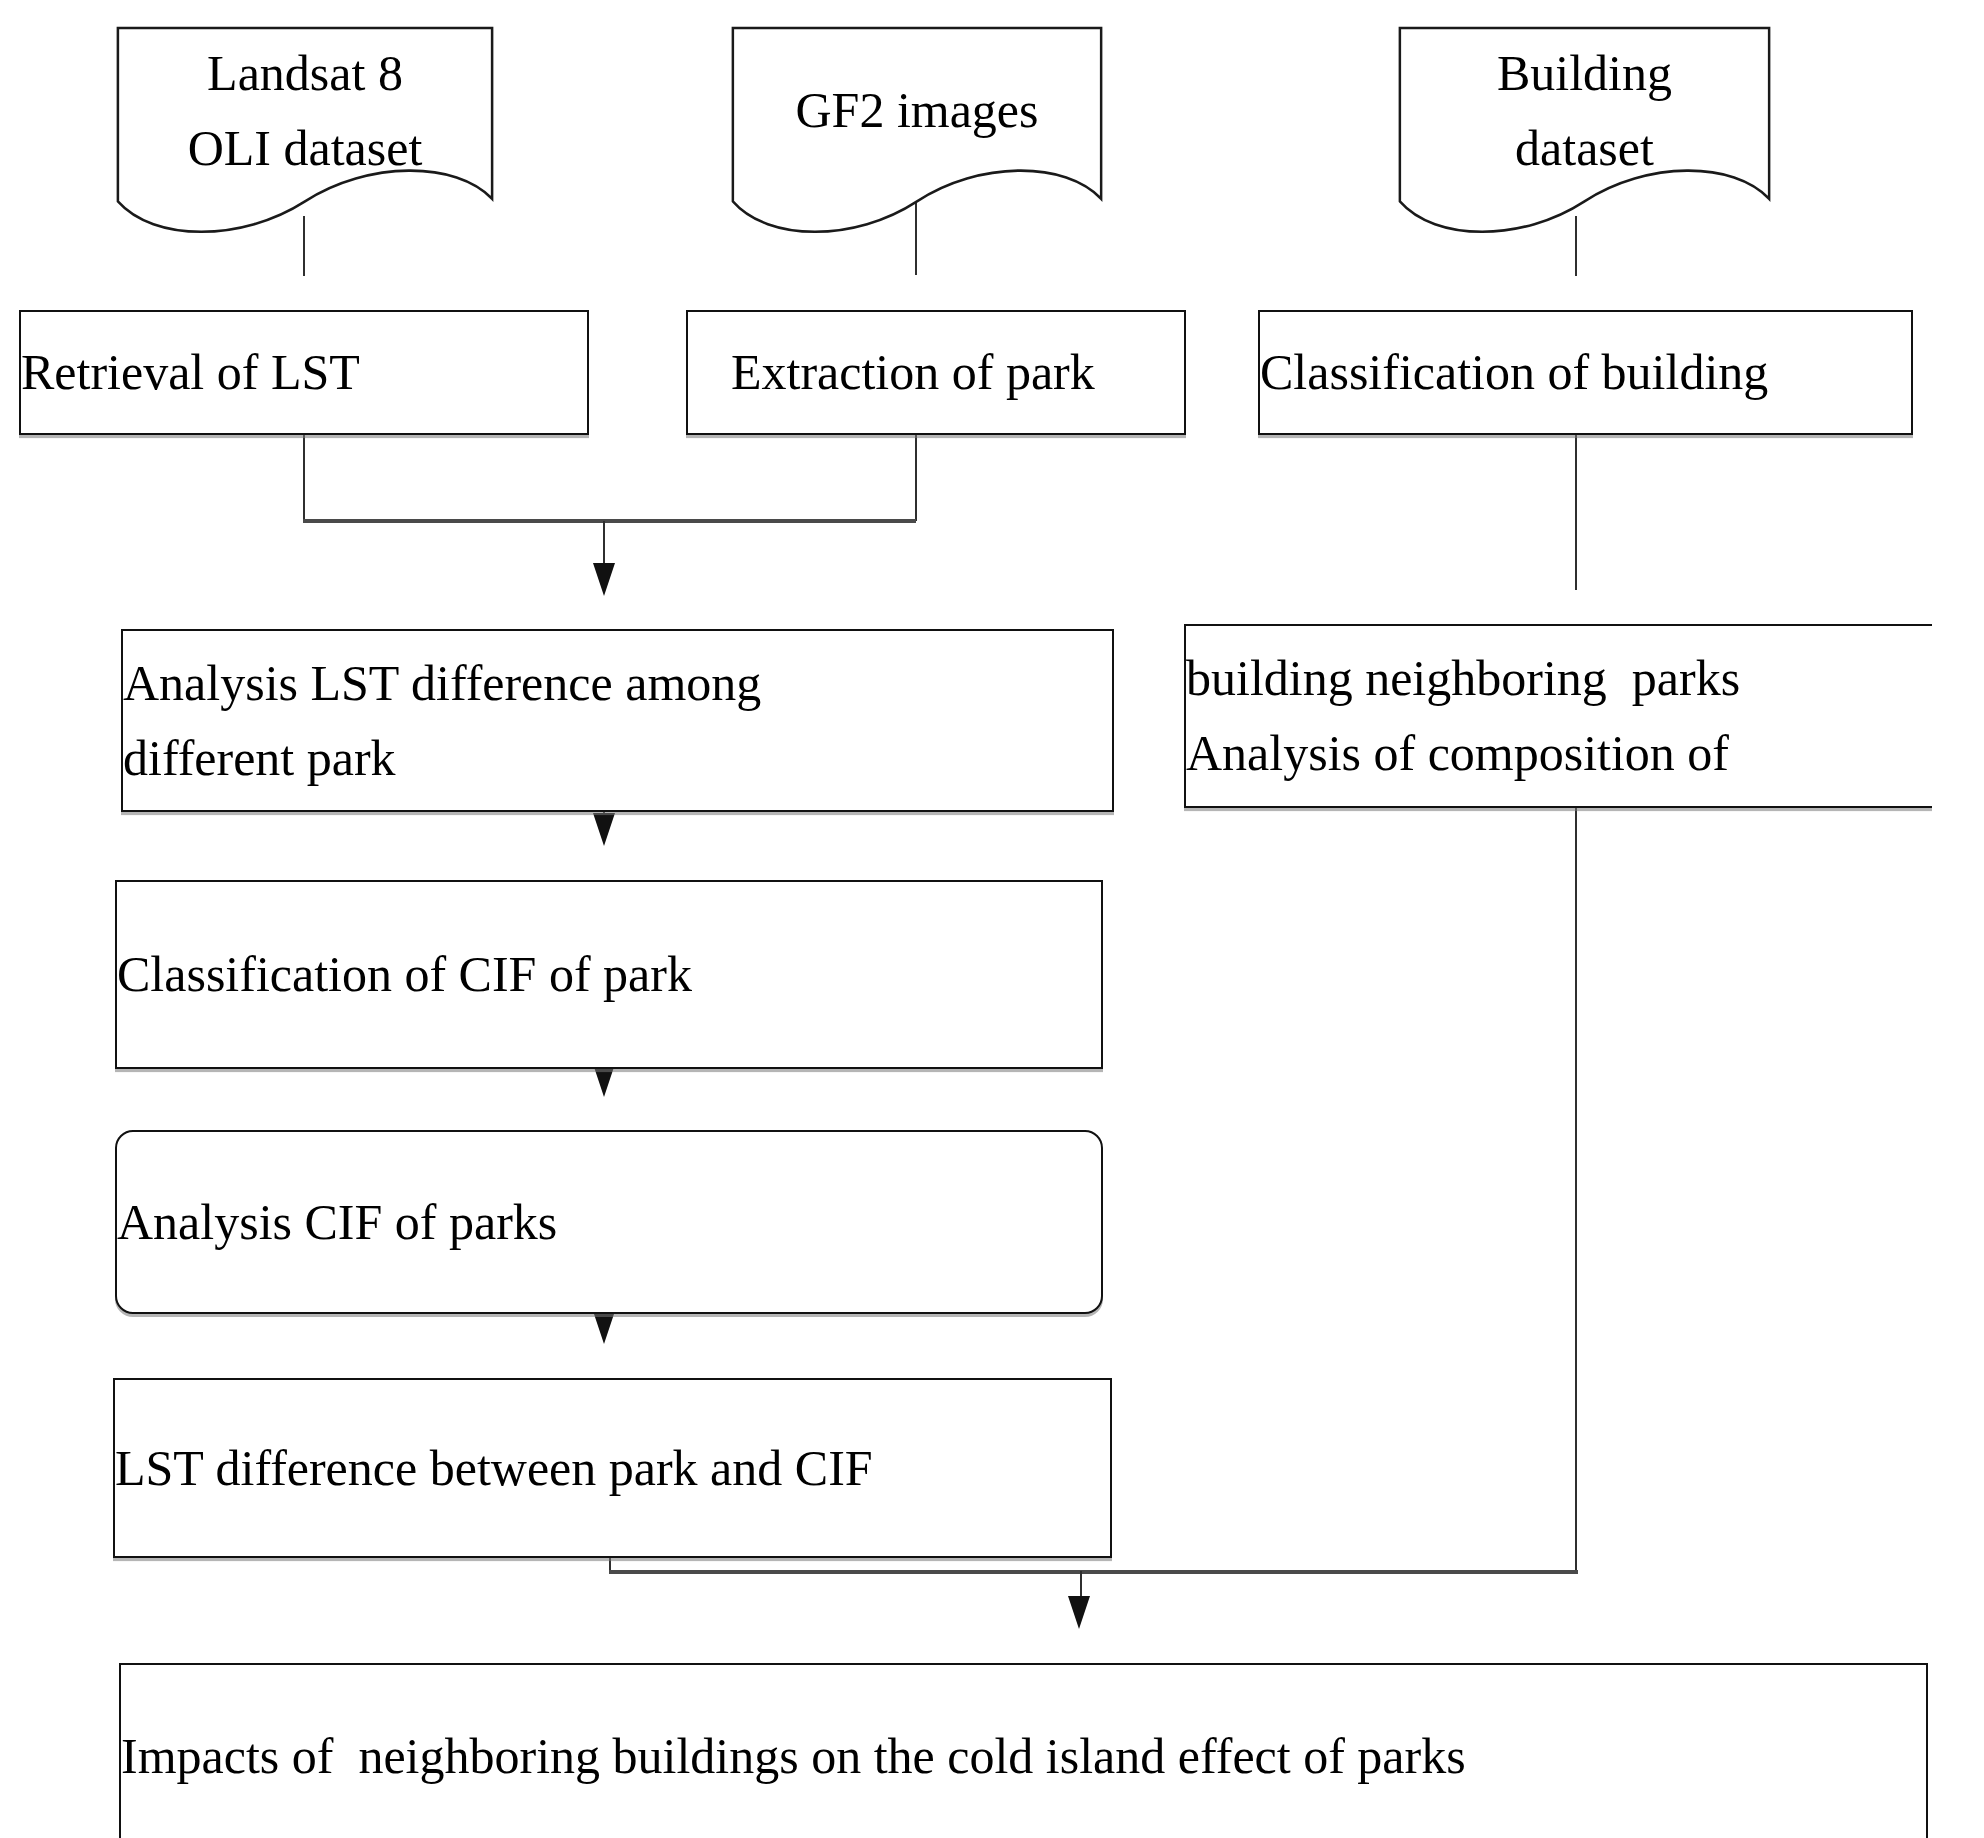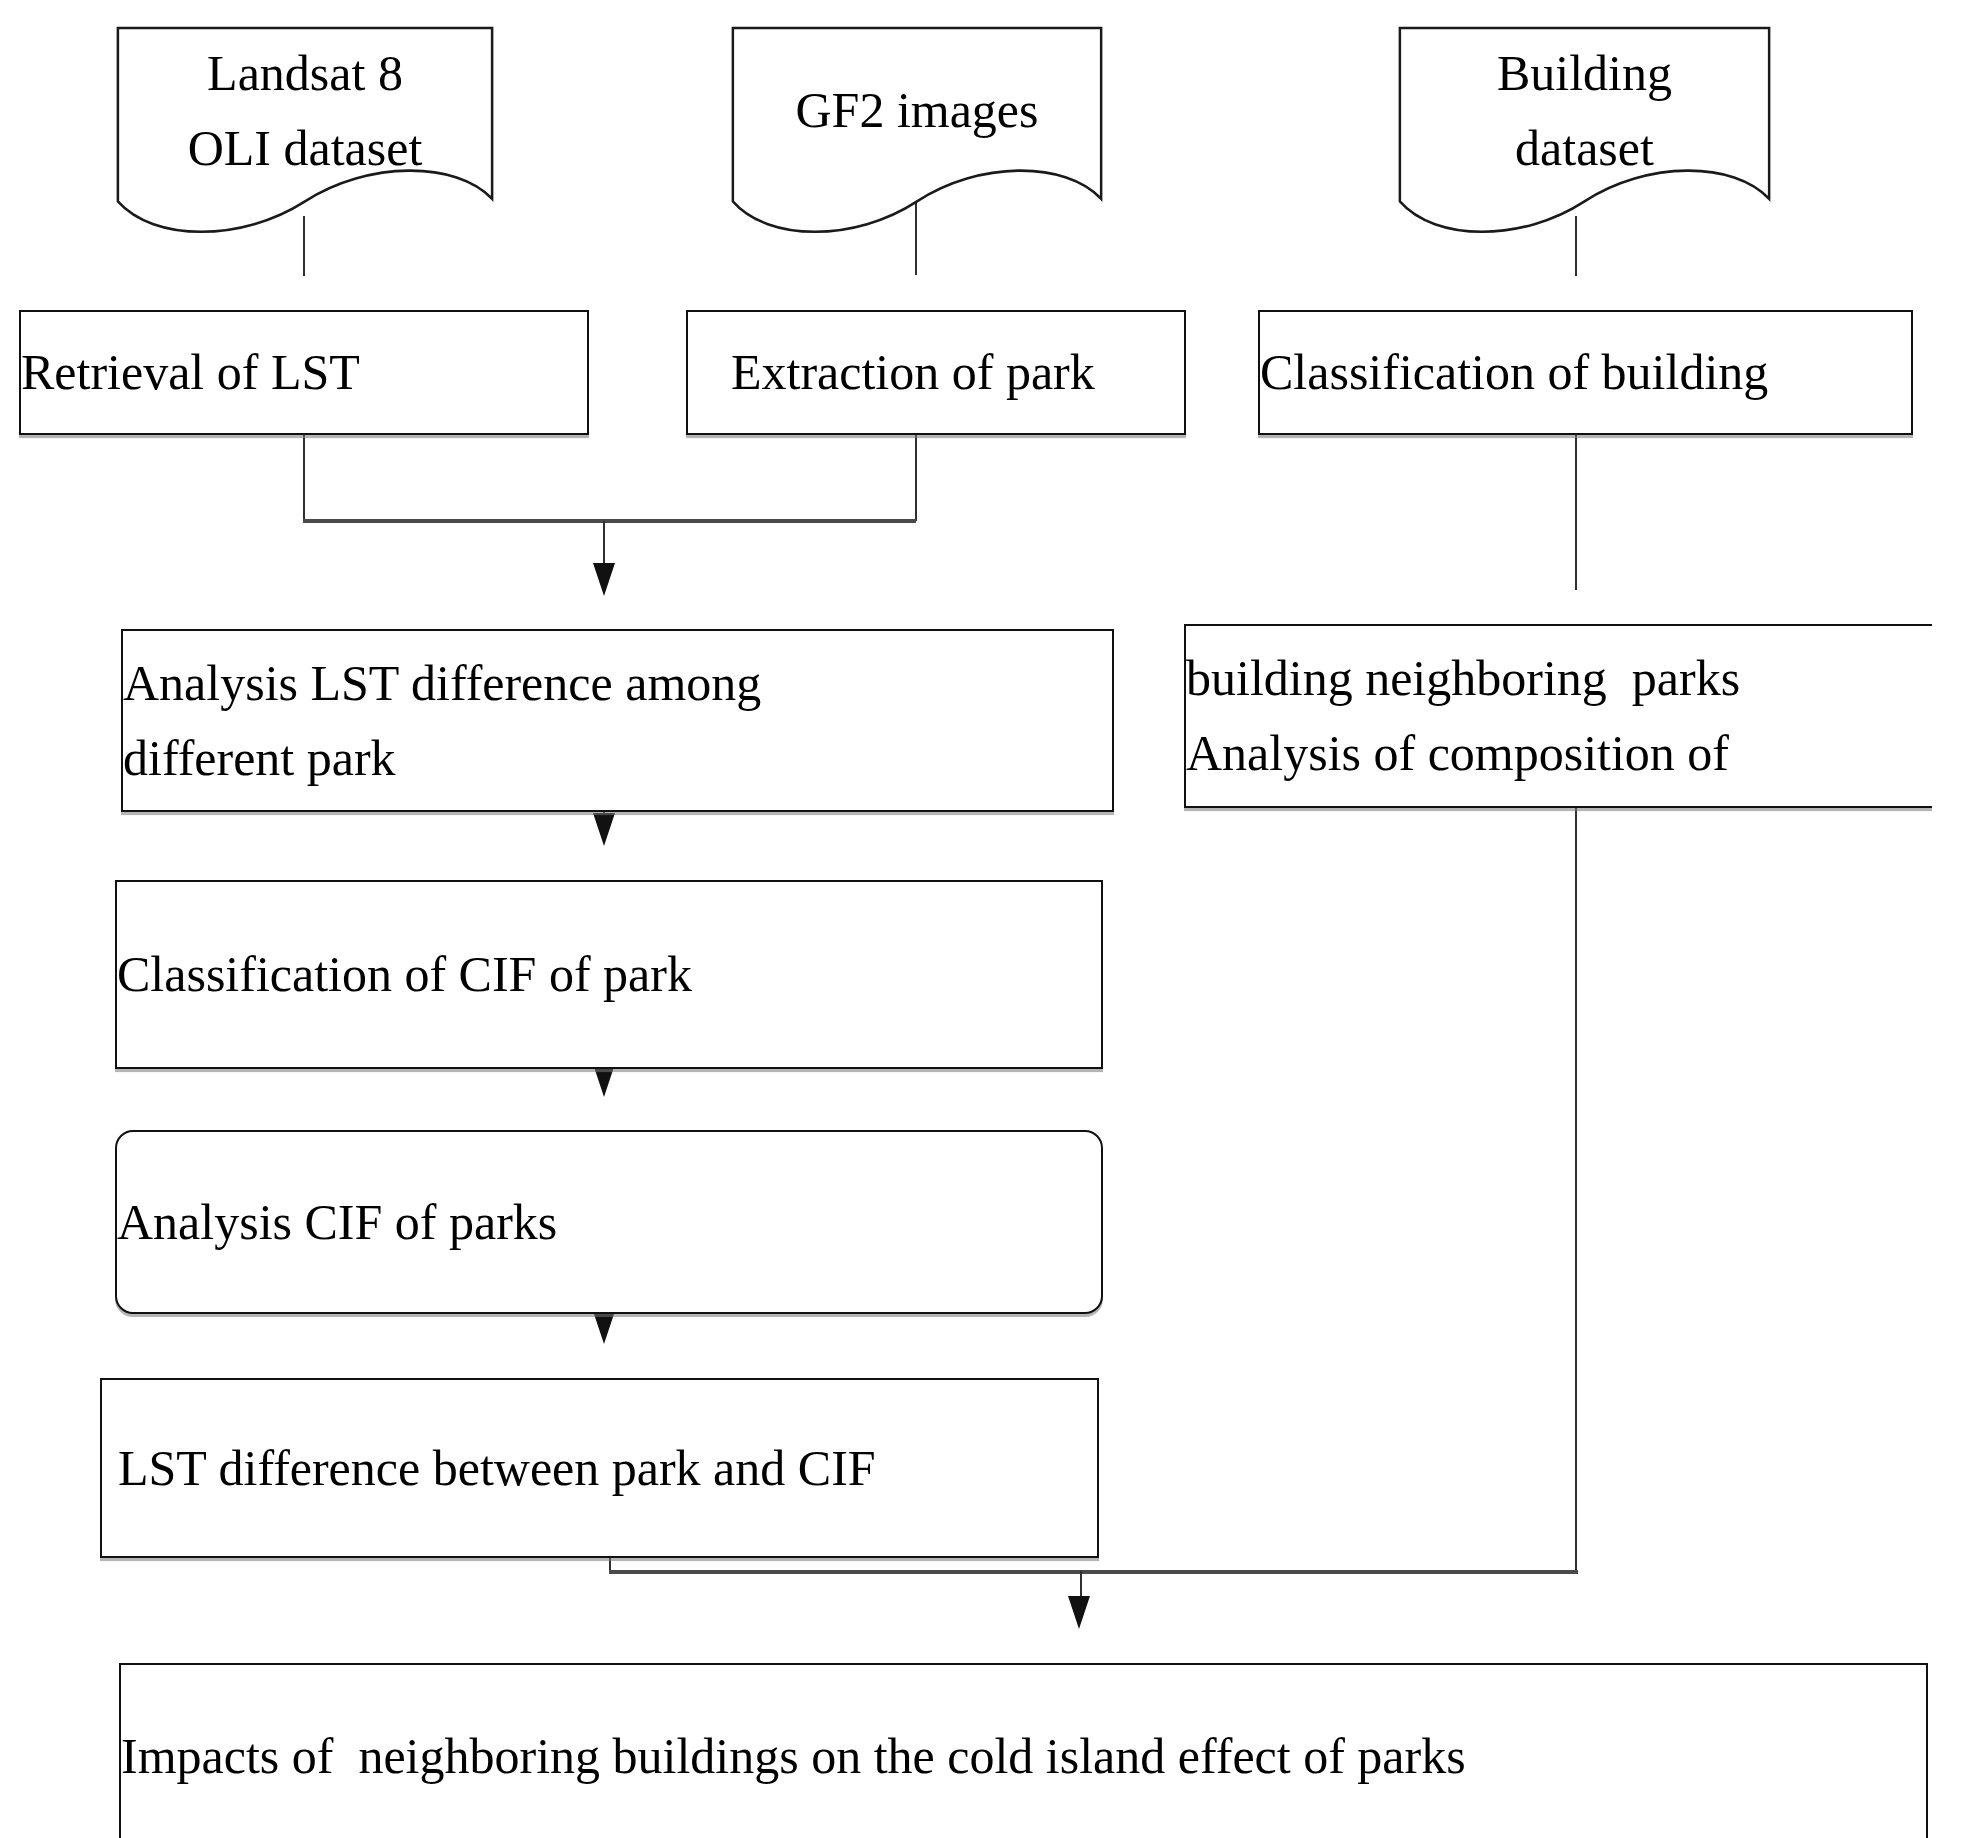--- a/index.html
+++ b/index.html
@@ -157,21 +157,21 @@
   </div>
 
   <div class="box" style="left:115px; top:846px; width:988px; height:189px;">
     <div class="tline">Classification of CIF of park</div>
   </div>
 
   <div class="box" style="left:115px; top:1096px; width:988px; height:184px;border-radius:18px;">
     <div class="tline">Analysis CIF of parks</div>
   </div>
 
-  <div class="box" style="left:100px; top:1344px; width:999px; height:180px;padding-left:16px;">
+  <div class="box" style="left:113px; top:1344px; width:999px; height:180px;">
     <div class="tline">LST difference between park and CIF</div>
   </div>
 
   <div class="box" style="left:119px; top:1629px; width:1809px; height:186px;">
     <div class="tline">Impacts of  neighboring buildings on the cold island effect of parks</div>
   </div>
 
 </div>
 
 

